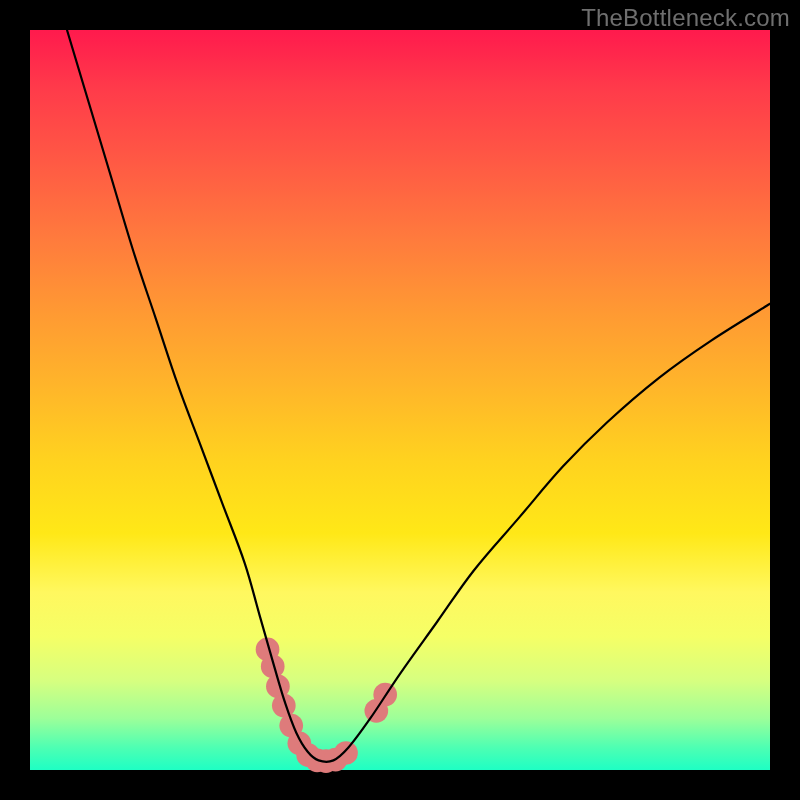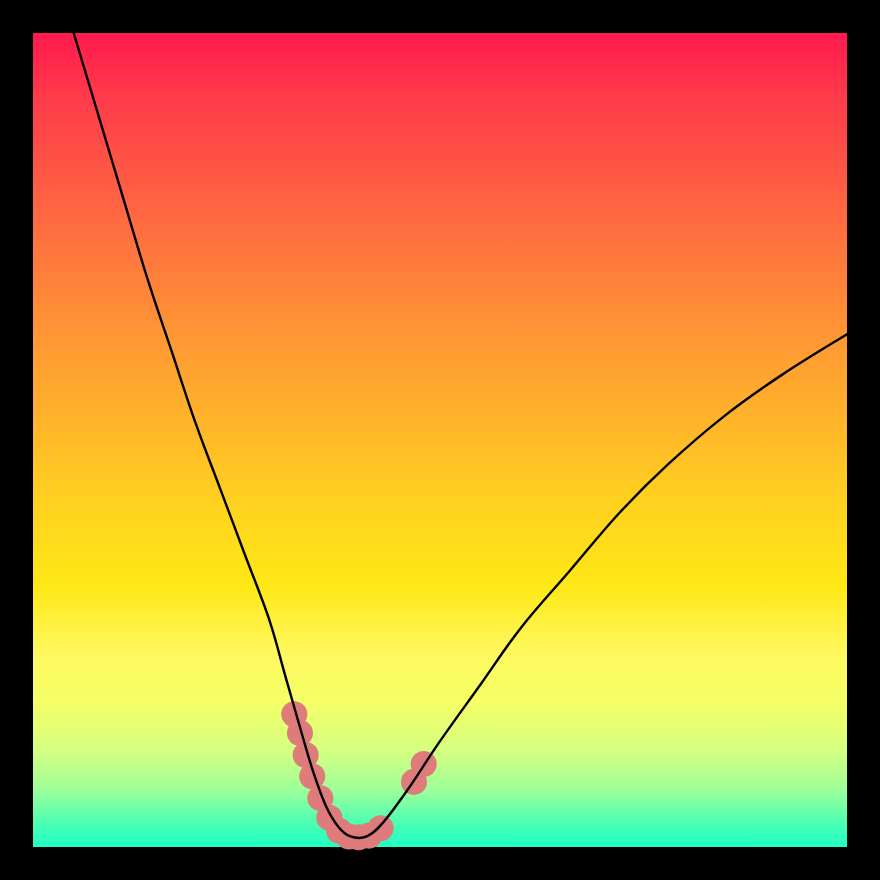--- a/index.html
+++ b/index.html
@@ -59,20 +59,21 @@
     top: 0;
     width: 740px;
     height: 740px;
     overflow: visible;
   }
 </style>
 </head>
 <body>
 
 <div class="frame">
+  <div class="watermark">TheBottleneck.com</div>
   <div class="plot">
     <svg class="curve" viewBox="0 0 740 740">
       <g>
           <circle cx="237.54" cy="619.38" r="11.84" fill="#de7b7b"></circle>
           <circle cx="242.71999999999997" cy="636.4" r="11.84" fill="#de7b7b"></circle>
           <circle cx="247.9" cy="656.38" r="11.84" fill="#de7b7b"></circle>
           <circle cx="253.82" cy="675.62" r="11.84" fill="#de7b7b"></circle>
           <circle cx="261.21999999999997" cy="695.6" r="11.84" fill="#de7b7b"></circle>
           <circle cx="269.36" cy="713.36" r="11.84" fill="#de7b7b"></circle>
           <circle cx="278.24" cy="725.2" r="11.84" fill="#de7b7b"></circle>

